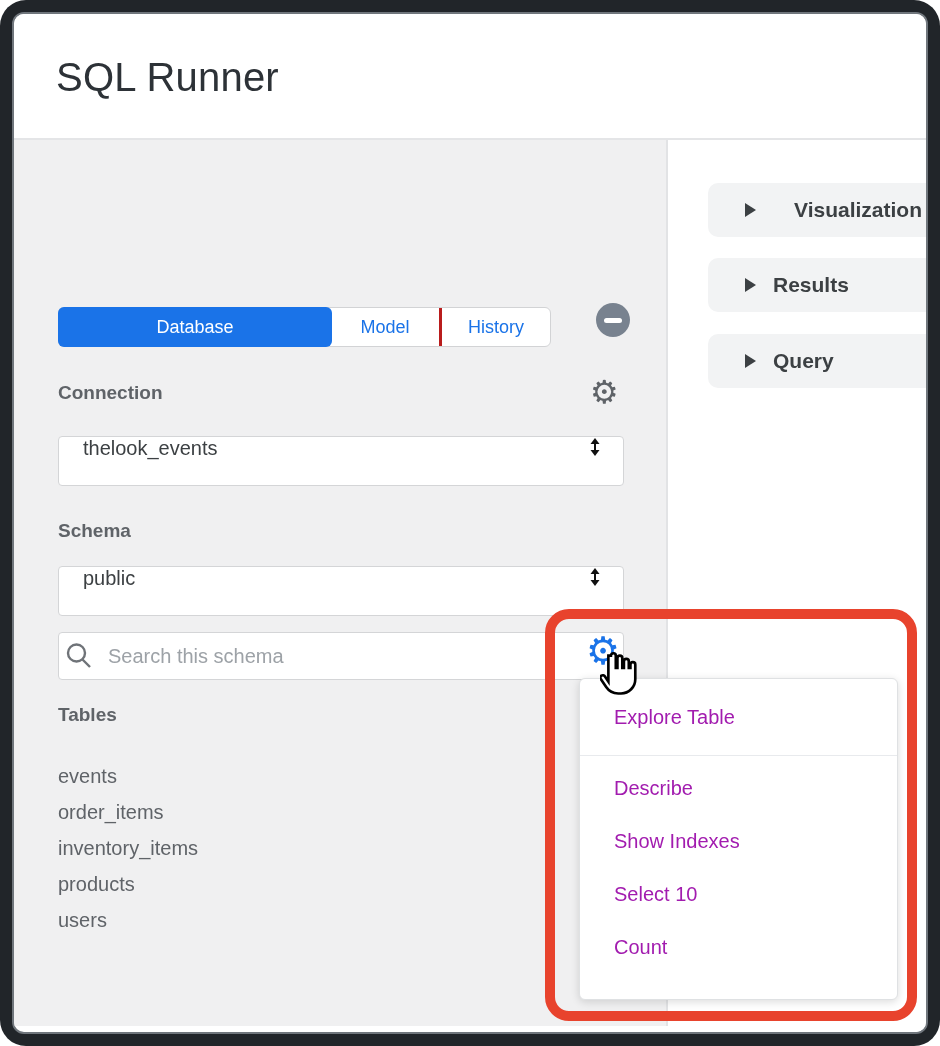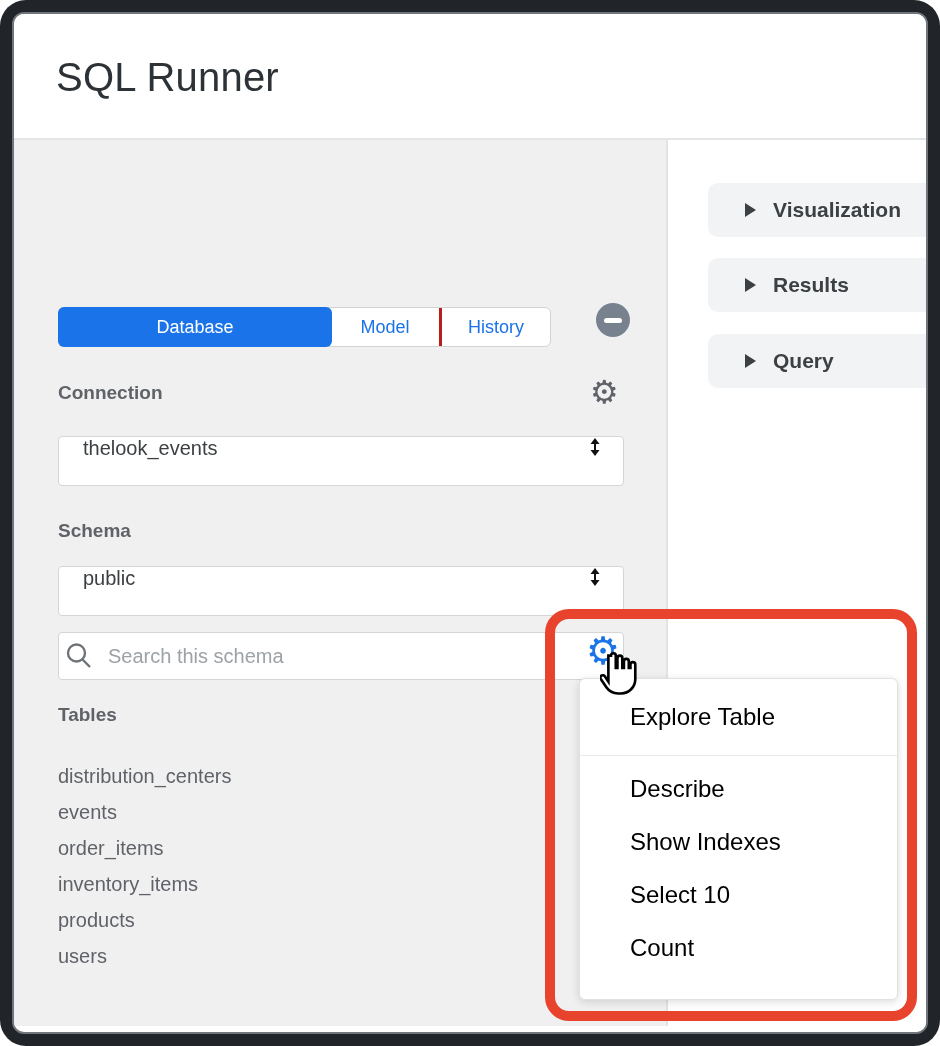--- a/index.html
+++ b/index.html
@@ -144,21 +144,21 @@
     z-index: 70; pointer-events: none;
   }
   .context-menu {
     position: absolute; left: 565px; top: 664px; width: 319px; height: 322px;
     background: #ffffff;
     border: 1px solid #dfe1e3; border-radius: 6px;
     box-shadow: 0 2px 8px rgba(0,0,0,0.14);
     z-index: 60;
   }
   .menu-item {
-    padding-left: 50px; font-size: 24px; color: #000000; cursor: pointer;
+    padding-left: 34px; font-size: 20px; color: #a21caf; cursor: pointer;
   }
   .menu-item.primary { height: 76px; line-height: 76px; }
   .menu-divider { height: 1px; background: #e8eaed; }
   .menu-section { padding: 6px 0 8px 0; }
   .menu-section .menu-item { height: 53px; line-height: 53px; }
 </style>
 </head>
 <body>
 
 <div class="window-frame">
@@ -211,31 +211,30 @@
         <svg width="30" height="30" viewBox="0 0 30 30">
           <circle cx="12.5" cy="12" r="8.5" fill="none" stroke="#6f7378" stroke-width="2.4"></circle>
           <line x1="18.5" y1="18.5" x2="26" y2="26" stroke="#6f7378" stroke-width="2.4"></line>
         </svg>
         <input type="text" placeholder="Search this schema" style="">
       </div>
 
       <div class="field-label" style="top:564px;">Tables</div>
 
       <div class="table-list">
-        <div class="table-item">distribution_centers</div>
         <div class="table-item">events</div>
         <div class="table-item">order_items</div>
         <div class="table-item">inventory_items</div>
         <div class="table-item">products</div>
         <div class="table-item">users</div>
       </div>
     </div>
 
     <div class="right-panel">
-      <div class="section-bar" style="top:43px;">
+      <div class="section-bar" style="top:43px;gap:21px;">
         <span class="tri"></span>
         <span class="section-label">Visualization</span>
       </div>
       <div class="section-bar" style="top:118px;">
         <span class="tri"></span>
         <span class="section-label">Results</span>
       </div>
       <div class="section-bar" style="top:194px;">
         <span class="tri"></span>
         <span class="section-label">Query</span>

